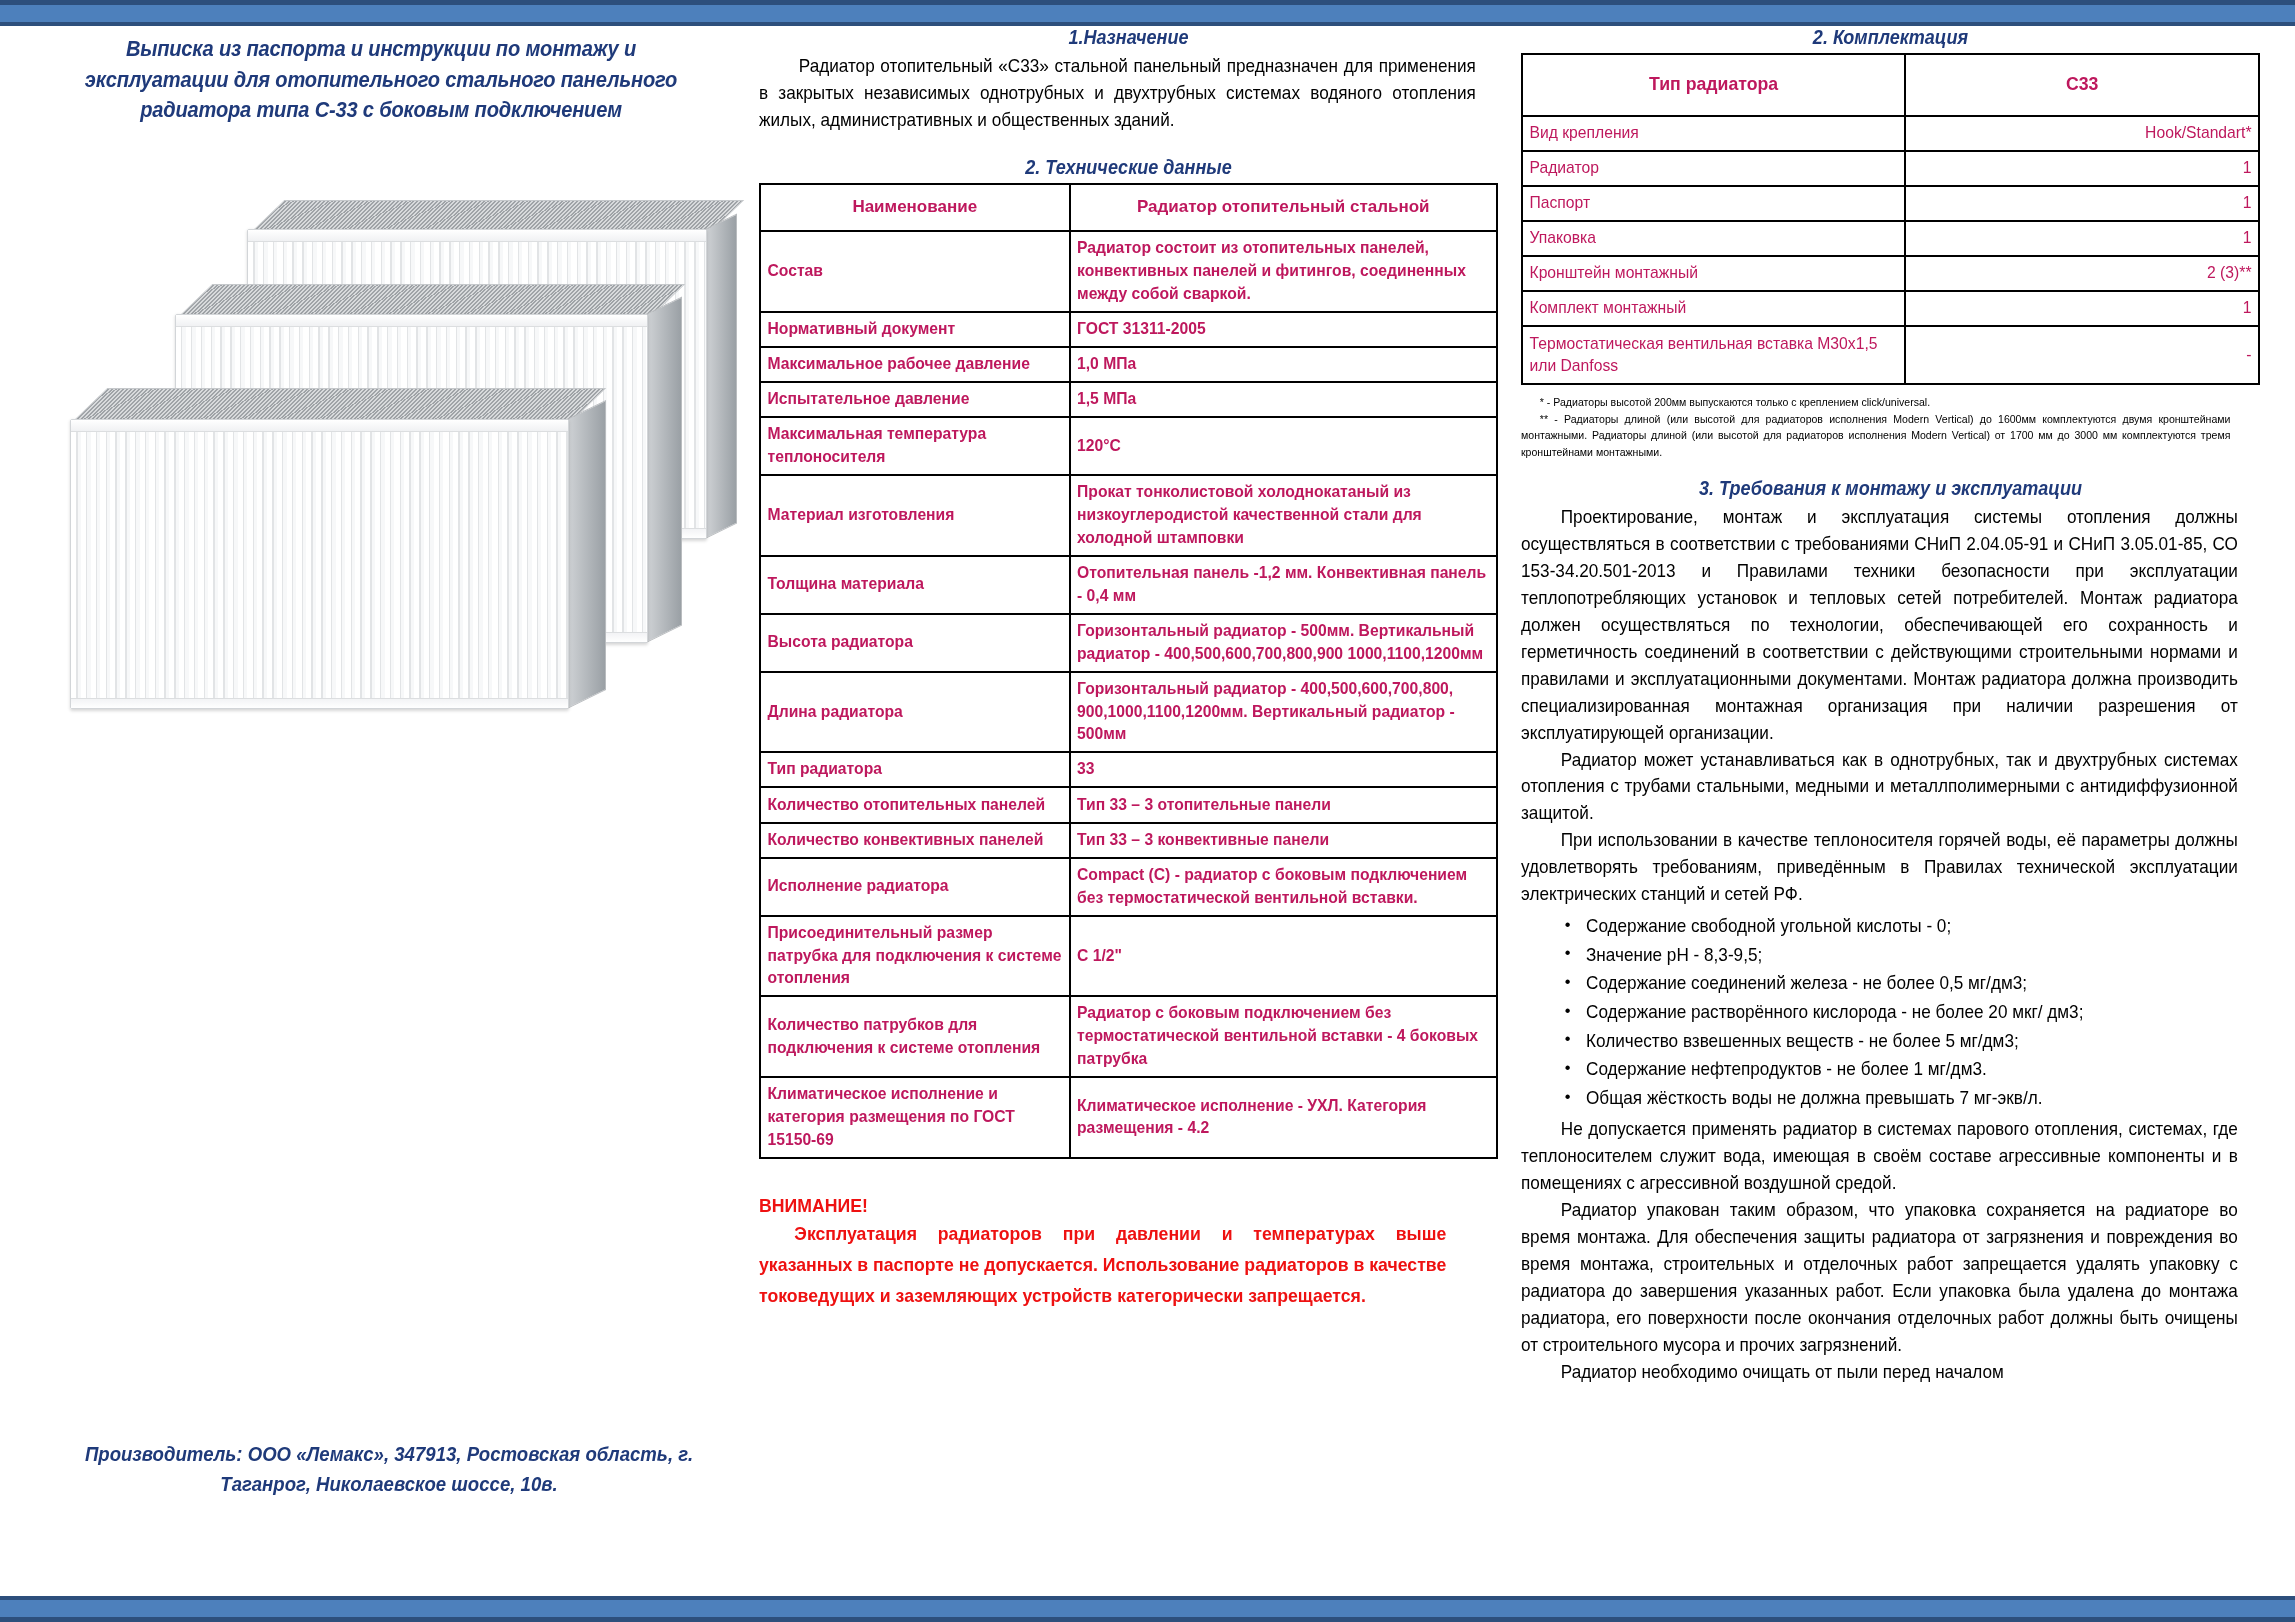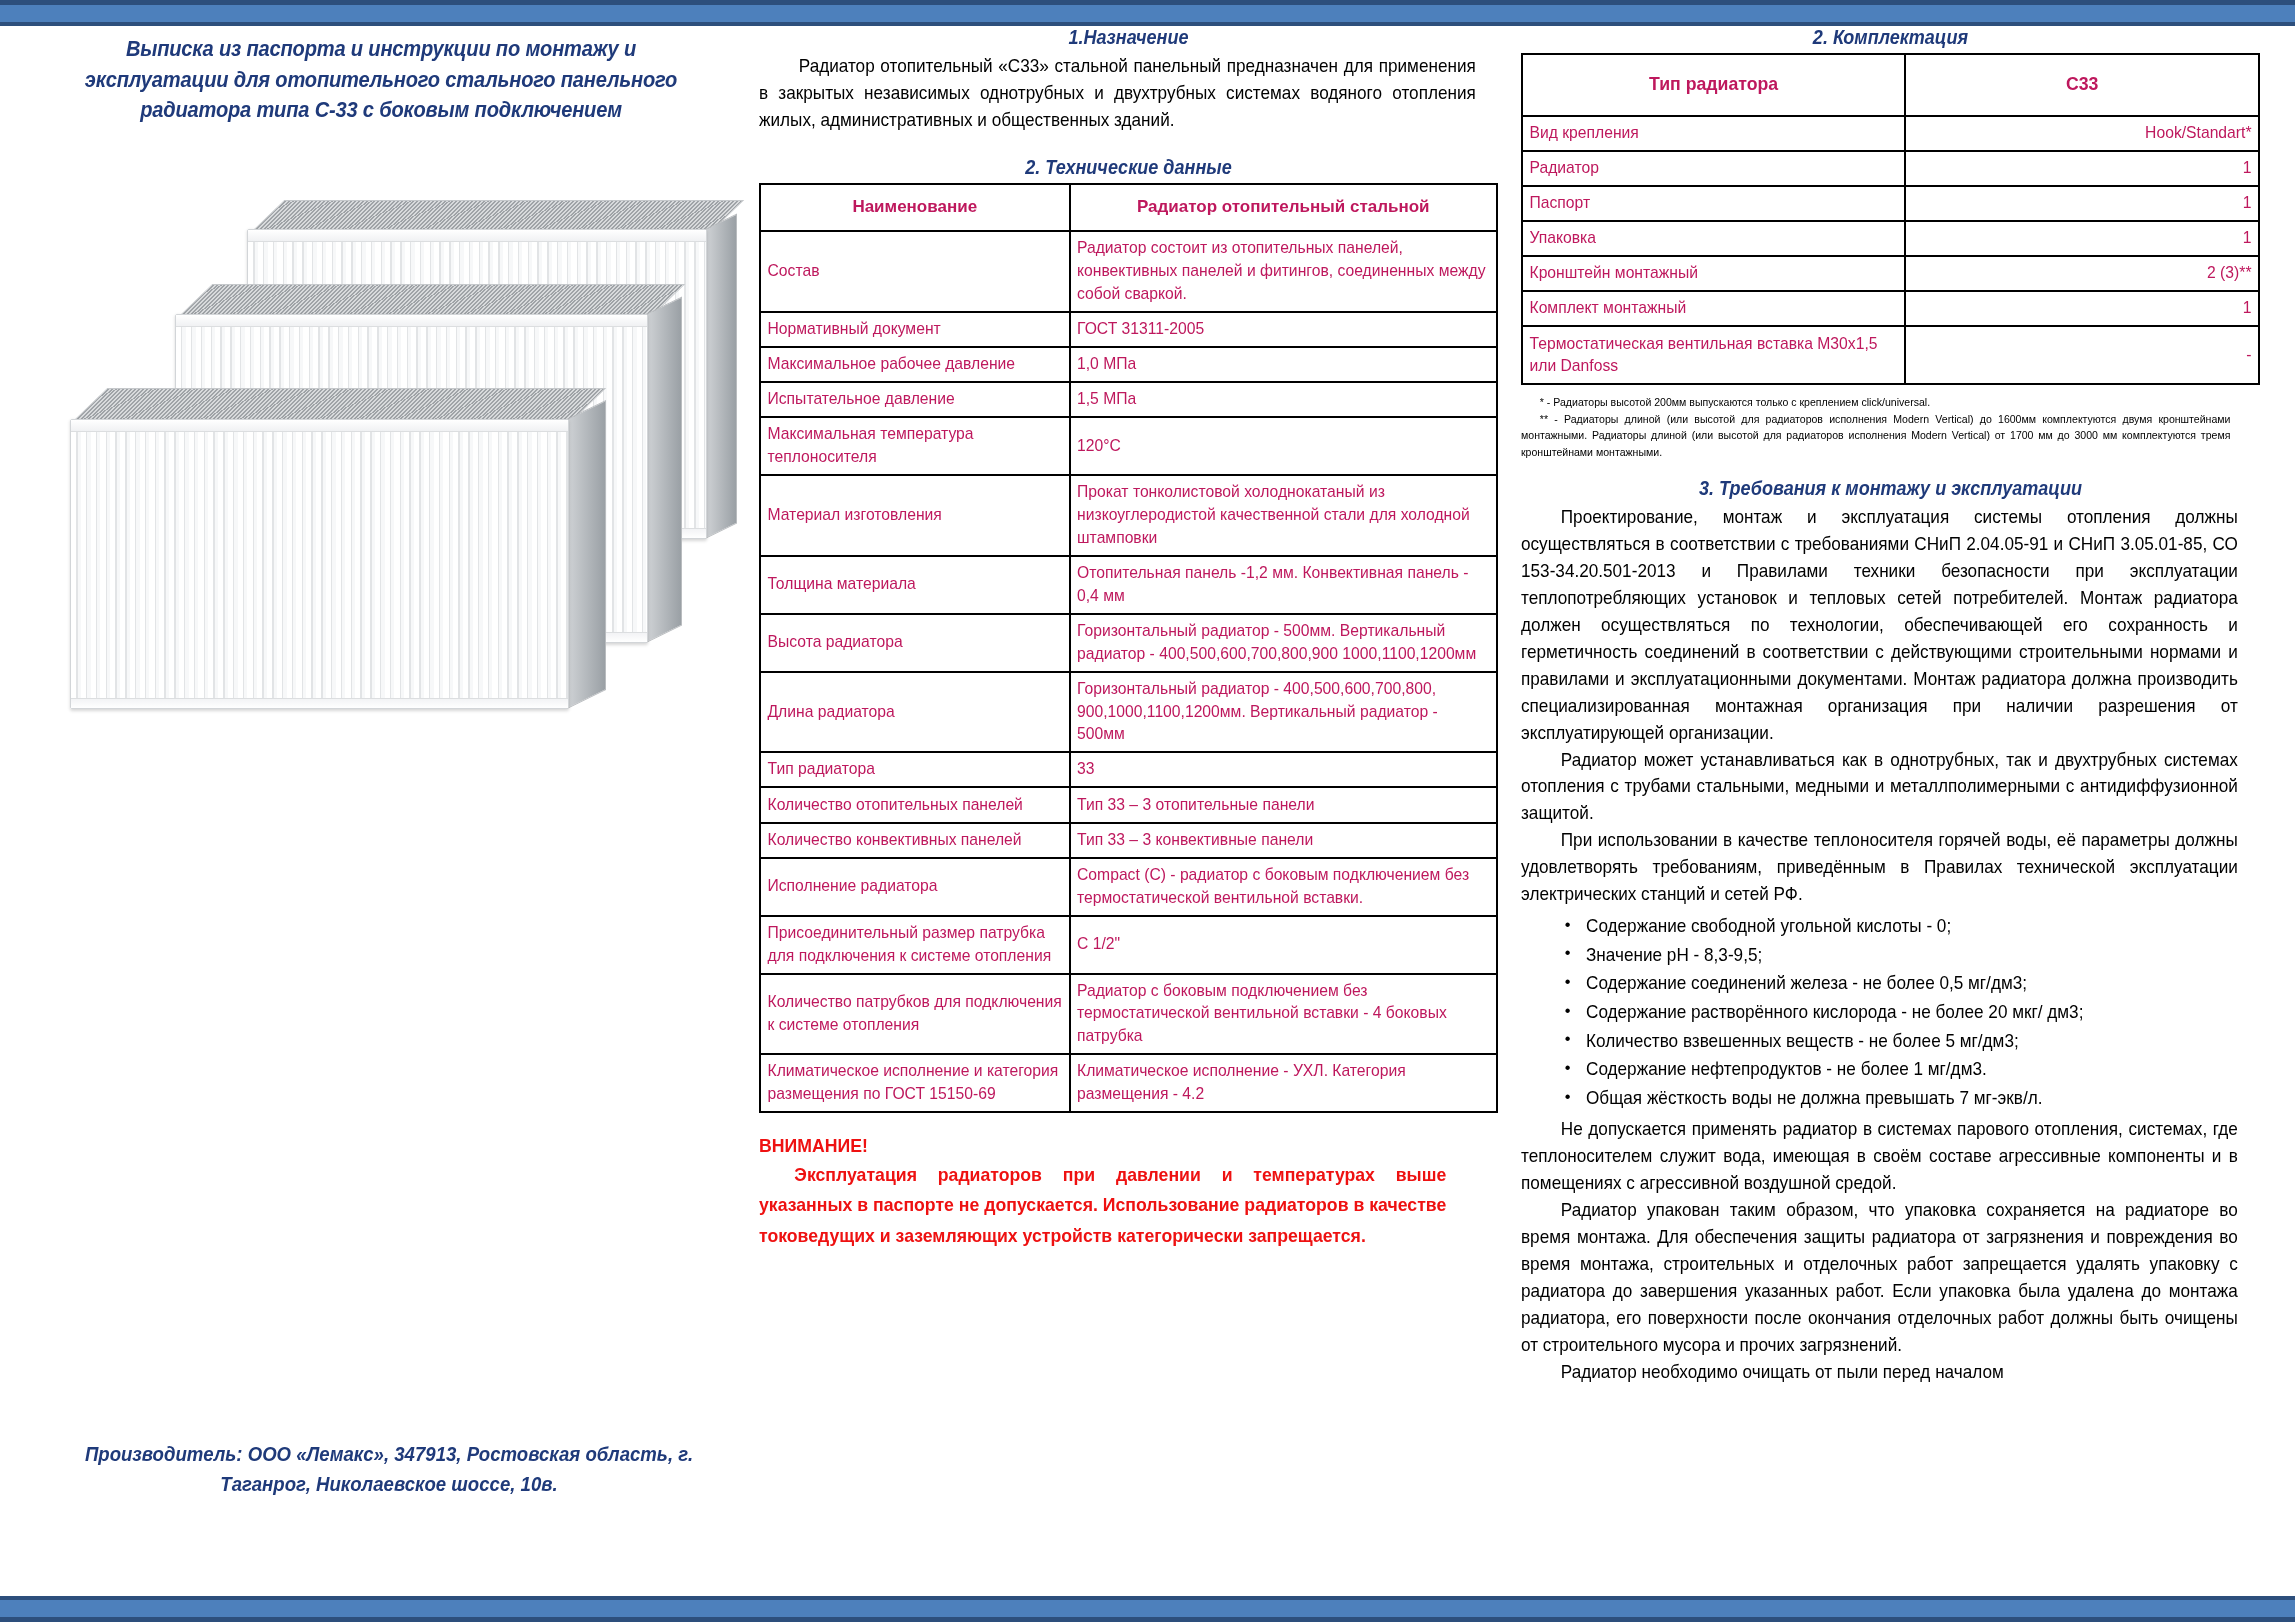--- a/index.html
+++ b/index.html
@@ -66,41 +66,41 @@
     line-height:1.45;
     text-align:left;
     font-weight:normal;
   }
   table th{font-weight:bold;text-align:center;font-size:17px;padding:10.5px 6.5px;}
 
   
   #tbl-tech{margin-top:1.3px;}
   #tbl-tech col.c1{width:42%;}
   #tbl-tech col.c2{width:58%;}
-  #tbl-tech td{height:auto;}
+  #tbl-tech td{height:auto;font-weight:bold;}
 
   
   #tbl-kit col.c1{width:52%;}
   #tbl-kit col.c2{width:48%;}
   #tbl-kit td.val{text-align:right;}
   #tbl-kit th{font-size:17.7px;padding:17px 6.5px;}
 
   .footnotes{
     font-size:11px;line-height:1.5;
     text-align:justify;
     margin-top:9.2px;
     color:#000;
     transform:scaleX(0.96);
     transform-origin:left top;
   }
   .footnotes p{margin:0;}
   .footnotes p.i{text-indent:19.6px;}
 
   
-  #warning{margin-top:22px;}
+  #warning{margin-top:36px;}
   .warn-title{
     color:#ee1111;font-weight:bold;font-size:19px;margin:0 0 2.6px 0;
     transform:scaleX(0.93);transform-origin:left top;
   }
   .warn-body{
     color:#ee1111;font-weight:bold;font-size:19px;
     line-height:1.62;text-align:justify;text-indent:38px;
     margin:0;
     transform:scaleX(0.93);transform-origin:left top;
   }

